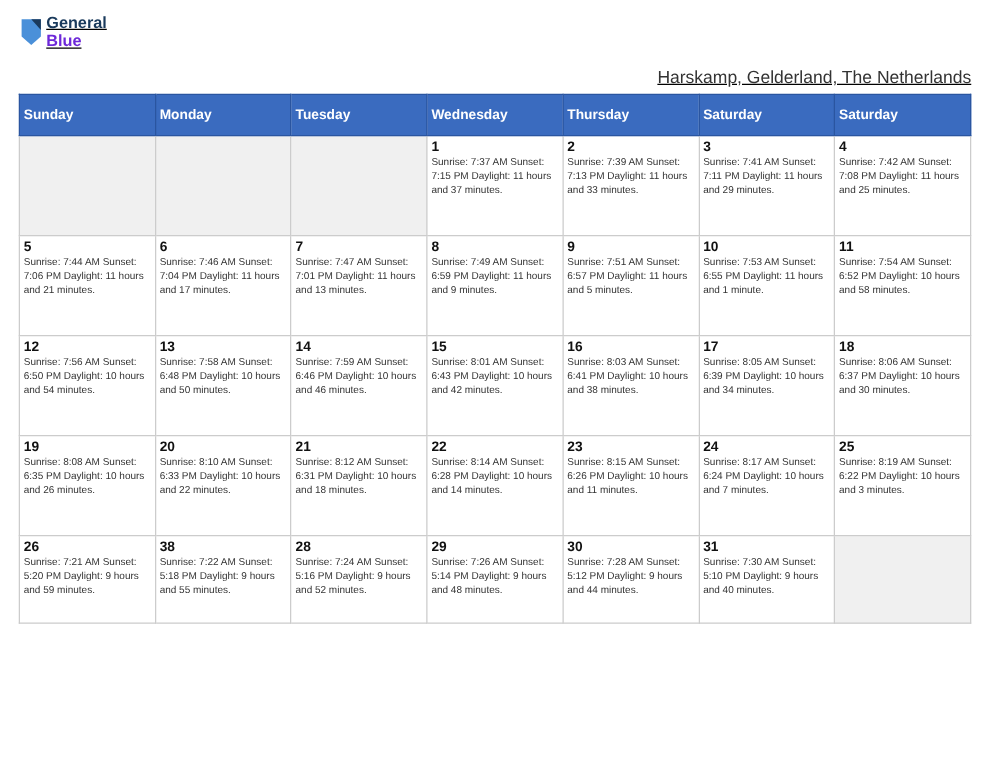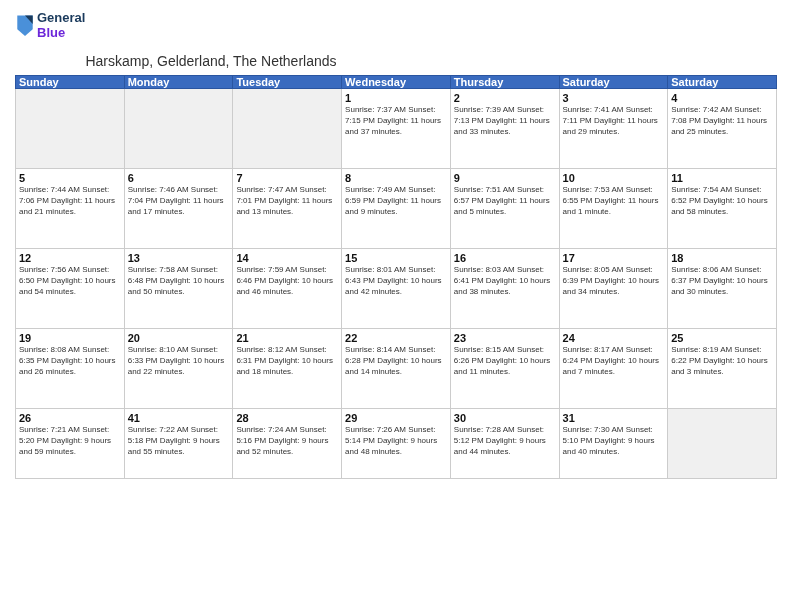--- a/index.html
+++ b/index.html
@@ -12,21 +12,23 @@
     }
     .page {
       width: 792px;
       height: 612px;
       background: #fff;
       padding: 10px 15px 10px 15px;
     }
     .header {
       display: flex;
       align-items: flex-start;
+      justify-content: space-between;
       margin-bottom: 6px;
+      text-decoration: underline;
     }
     .logo {
       display: flex;
       align-items: center;
       gap: 2px;
     }
     .logo-icon {
       width: 20px;
       height: 24px;
       margin-top: -2px;
@@ -48,21 +50,21 @@
     .calendar {
       width: 100%;
       border-collapse: collapse;
       table-layout: fixed;
     }
     .calendar th {
       background: #3a6bbf;
       color: #fff;
       font-size: 11px;
       font-weight: bold;
-      padding: 0 3px;
+      padding: 10px 3px;
       text-align: left;
       border: 1px solid #2a55a0;
     }
     .calendar td {
       border: 1px solid #ccc;
       vertical-align: top;
       padding: 3px 3px;
       height: 80px;
       background: #fff;
       font-size: 8.5px;
@@ -308,21 +310,21 @@
         </tr>
         <tr class="last-row">
           <td>
             <span class="day-number">26</span>
             <div class="day-info">Sunrise: 7:21 AM
 Sunset: 5:20 PM
 Daylight: 9 hours
 and 59 minutes.</div>
           </td>
           <td>
-            <span class="day-number">41</span>
+            <span class="day-number">38</span>
             <div class="day-info">Sunrise: 7:22 AM
 Sunset: 5:18 PM
 Daylight: 9 hours
 and 55 minutes.</div>
           </td>
           <td>
             <span class="day-number">28</span>
             <div class="day-info">Sunrise: 7:24 AM
 Sunset: 5:16 PM
 Daylight: 9 hours

